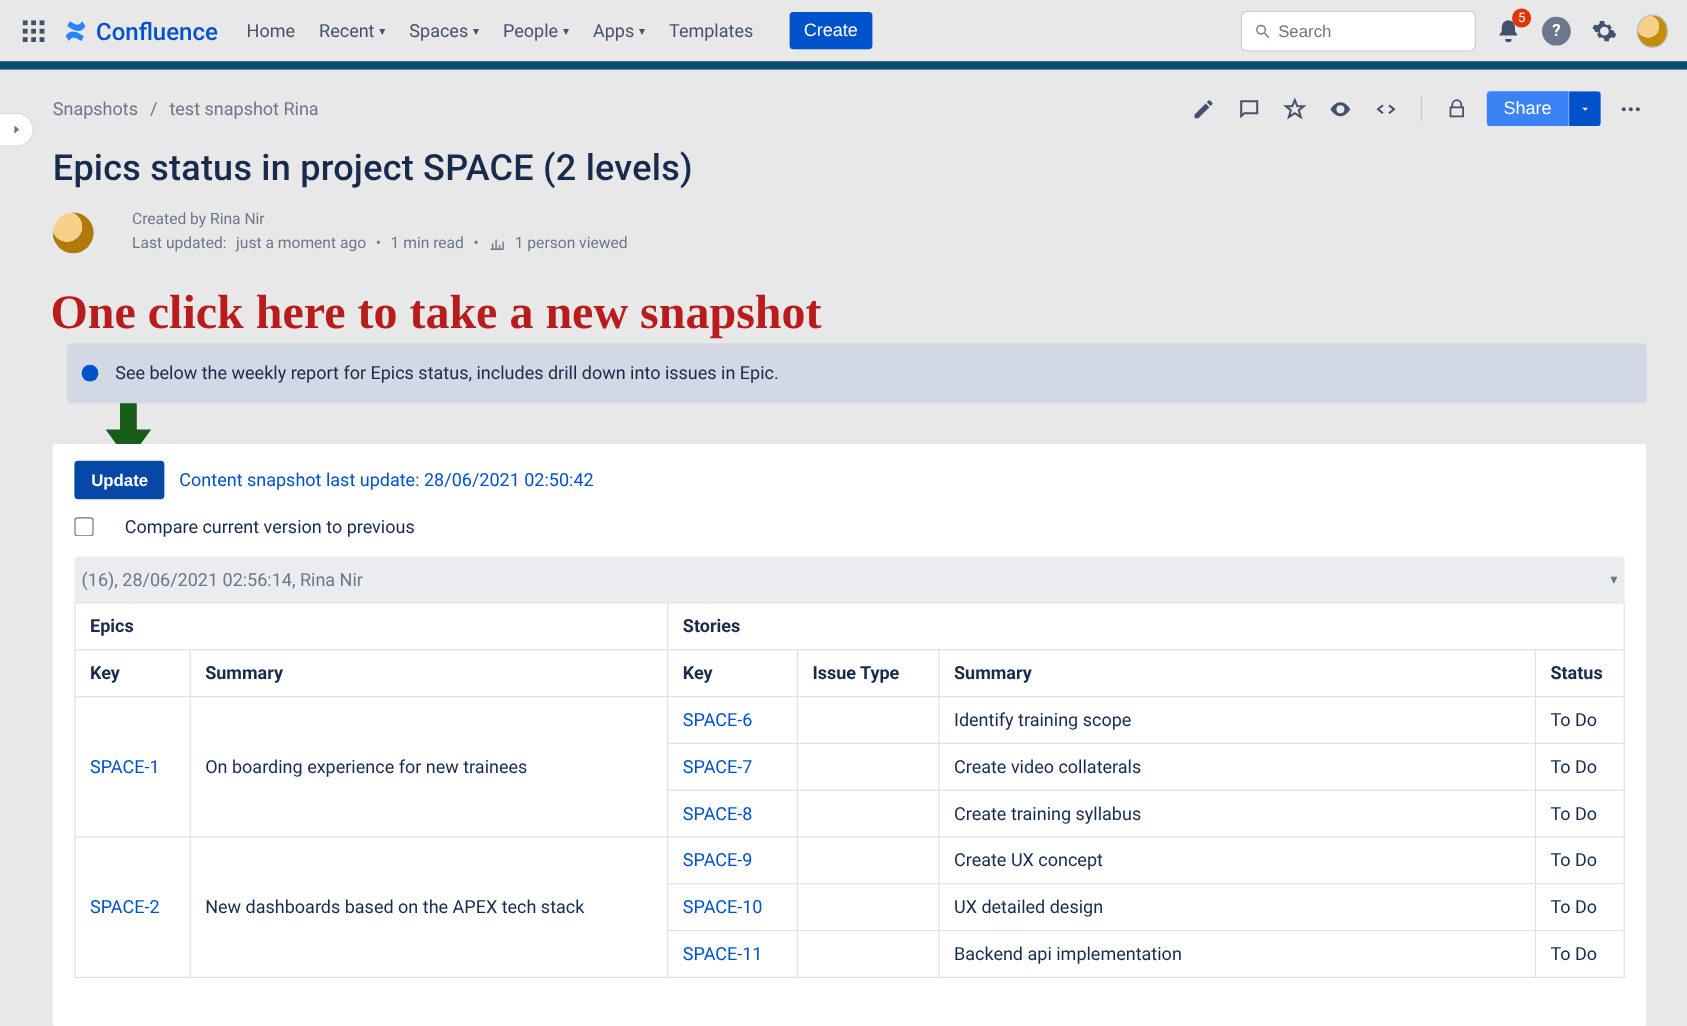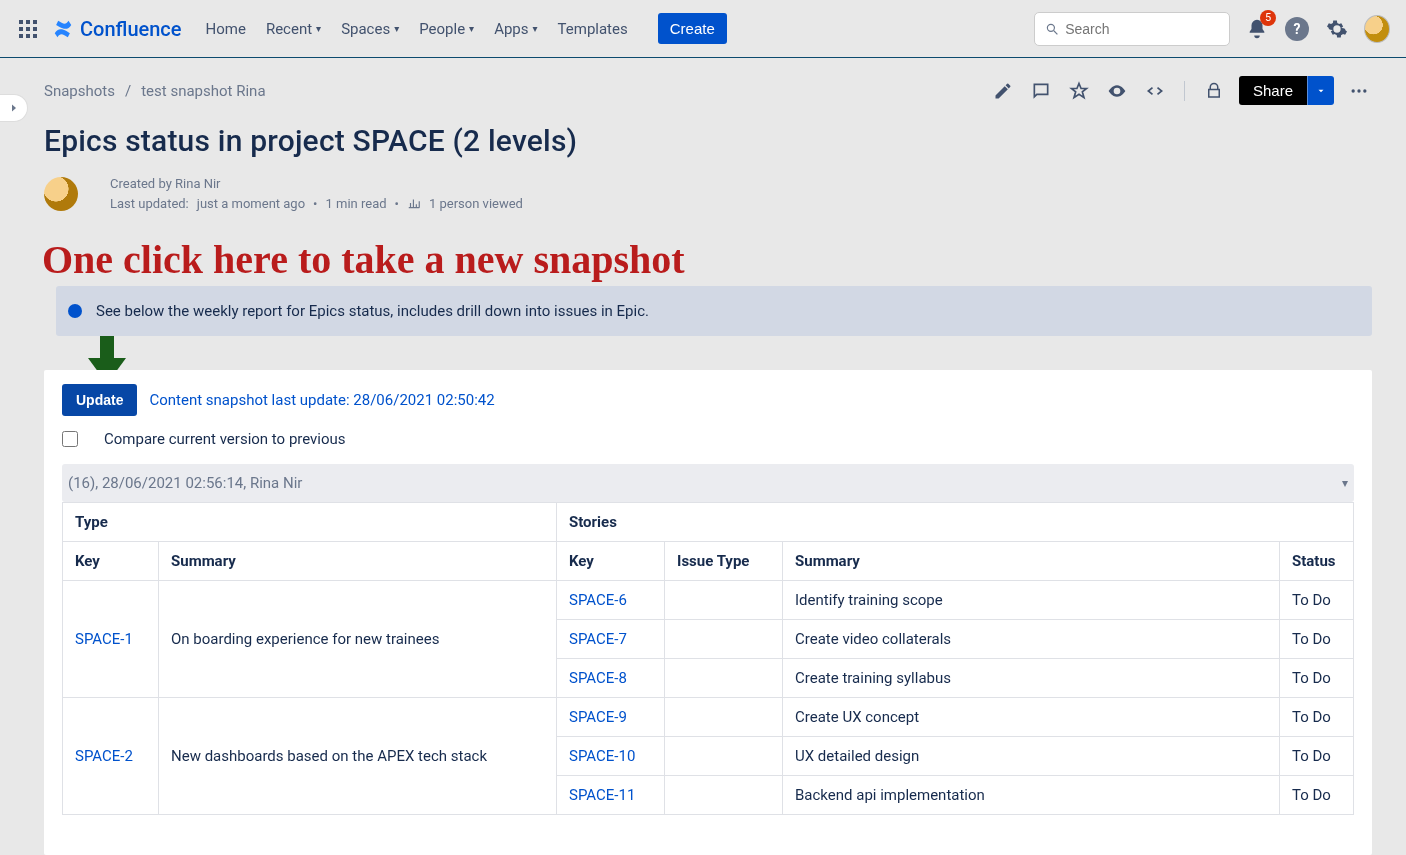--- a/index.html
+++ b/index.html
@@ -13,21 +13,21 @@
     overflow: hidden;
     position: relative;
   }
   
   .topbar {
     display: flex;
     align-items: center;
     height: 58px;
     padding: 0 16px;
     background: #e8e8e8;
-    border-bottom: 1px solid #0c4a6e;
+    border-bottom: 7px solid #0c4a6e;
   }
   .app-switcher {
     width: 24px; height: 24px;
     display: grid; grid-template-columns: repeat(3,4px); grid-template-rows: repeat(3,4px);
     gap: 3px; margin-right: 12px; cursor: pointer;
     align-content: center; justify-content: center;
   }
   .app-switcher span { background:#42526E; width:4px; height:4px; }
   .logo { display:flex; align-items:center; color:#0052CC; font-weight:500; font-size:20px; margin-right: 24px; cursor:pointer;}
   .logo svg { margin-right:6px; }
@@ -76,21 +76,21 @@
     display:flex; align-items:center; justify-content:space-between;
     margin-bottom: 18px;
   }
   .breadcrumb { display:flex; align-items:center; gap:10px; color:#6B778C; font-size:15px;}
   .breadcrumb a { color:#6B778C; text-decoration:none; }
   .breadcrumb .sep { color:#6B778C; }
   .page-actions { display:flex; align-items:center; gap:12px;}
   .pa-icon { width:26px;height:26px;display:flex;align-items:center;justify-content:center;color:#42526E;cursor:pointer;}
   .divider { width:1px; height:20px; background:#C1C7D0; margin:0 4px;}
   .share-group { display:flex; }
-  .share-btn { background:#000000; color:#fff; border:none; border-radius:3px 0 0 3px; padding:6px 14px; font-size:15px; cursor:pointer;}
+  .share-btn { background:#3b82f6; color:#fff; border:none; border-radius:3px 0 0 3px; padding:6px 14px; font-size:15px; cursor:pointer;}
   .share-drop { background:#0052CC; color:#fff; border:none; border-left:1px solid rgba(255,255,255,.35); border-radius:0 3px 3px 0; padding:6px 8px; cursor:pointer; display:flex; align-items:center;}
   .page-title { font-size:30px; font-weight:500; color:#172B4D; margin-bottom: 16px; letter-spacing:0.2px;}
   .byline { display:flex; align-items:center; gap:32px; margin-bottom: 4px;}
   .byline .avatar2 { width:34px;height:34px;border-radius:50%;background: radial-gradient(circle at 35% 35%, #f7d08a 0 40%, #b07a0b 41% 100%); }
   .byline-text { font-size:13px; color:#6B778C; line-height:1.5;}
   .byline-row2 { display:flex; align-items:center; gap:8px; }
   .dot { color:#6B778C; }
   .byline-icon { display:inline-flex; }
   
   .annotation {
@@ -350,21 +350,21 @@
     <label>Compare current version to previous</label>
   </div>
   <div class="version-bar">
     <span>(16), 28/06/2021 02:56:14, Rina Nir</span>
     <span class="chev">▾</span>
   </div>
 
   <table class="report">
     <thead>
       <tr class="hgroup">
-        <th colspan="2">Type</th>
+        <th colspan="2">Epics</th>
         <th colspan="4">Stories</th>
       </tr>
       <tr>
         <th class="col-epic-key">Key</th>
         <th class="col-epic-sum">Summary</th>
         <th class="col-story-key">Key</th>
         <th class="col-itype">Issue Type</th>
         <th class="col-story-sum">Summary</th>
         <th class="col-status">Status</th>
       </tr>

